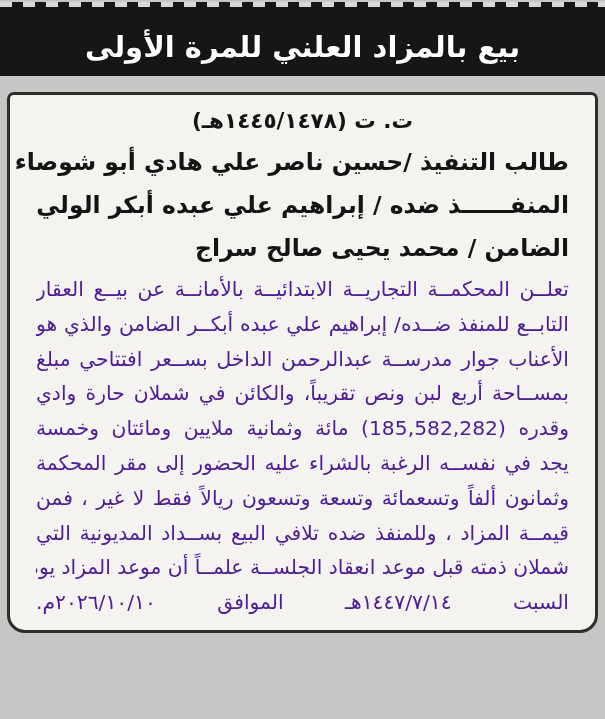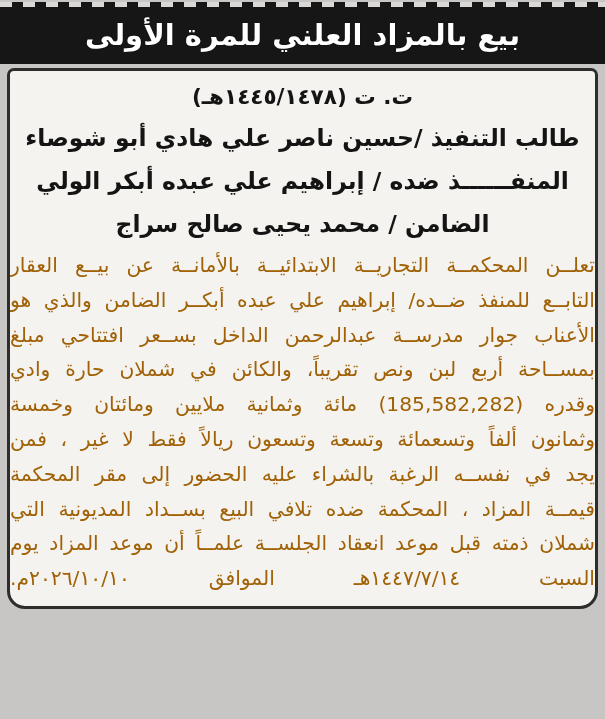--- a/index.html
+++ b/index.html
@@ -22,59 +22,58 @@
   }
   .header-bar {
     background: #161616;
     width: 605px;
   }
   .perforation {
     height: 5px;
     background: repeating-linear-gradient(90deg, #d9d8d6 0 12px, #161616 12px 23px);
   }
   .title {
-    margin: 4px;
+    margin: 16px;
     padding: 3px 0 8px;
     color: #ffffff;
     font-size: 29px;
     font-weight: bold;
     text-align: center;
     line-height: 42px;
     text-shadow: 0 0 1px #000;
   }
   .notice-box {
     box-sizing: border-box;
     margin: 4px 7px 0;
     background: #f4f3f0;
     border: 3px solid #2f2d2b;
     border-radius: 7px 7px 18px 18px;
-    padding: 8px 0 10px;
+    padding: 8px 26px 10px;
   }
   .case-number {
     font-size: 21.5px;
     font-weight: bold;
     text-align: center;
     color: #141414;
     line-height: 36px;
     margin-bottom: 2px;
   }
   .party-line {
     font-size: 23.5px;
     font-weight: bold;
-    text-align: center;
     color: #141414;
     line-height: 43px;
     white-space: nowrap;
   }
   .body-text {
     margin-top: 2px;
   }
   .body-line {
     font-size: 20.3px;
-    color: #a16207;
+    color: #4c1d95;
     line-height: 34.8px;
     text-align: justify;
     text-align-last: justify;
     text-justify: inter-word;
     white-space: nowrap;
     overflow: hidden;
   }
 </style>
 </head>
 <body>
@@ -93,22 +92,22 @@
     <div class="party-line">طالب التنفيذ /حسين ناصر علي هادي أبو شوصاء</div>
     <div class="party-line">المنفــــــذ ضده / إبراهيم علي عبده أبكر الولي</div>
     <div class="party-line">الضامن / محمد يحيى صالح سراج</div>
 
     <div class="body-text">
       <div class="body-line">تعلــن المحكمــة التجاريــة الابتدائيــة بالأمانــة عن بيــع العقار</div>
       <div class="body-line">التابــع للمنفذ ضــده/ إبراهيم علي عبده أبكــر الضامن والذي هو</div>
       <div class="body-line">الأعناب جوار مدرســة عبدالرحمن الداخل بســعر افتتاحي مبلغ</div>
       <div class="body-line">بمســاحة أربع لبن ونص تقريباً، والكائن في شملان حارة وادي</div>
       <div class="body-line">وقدره (185,582,282) مائة وثمانية ملايين ومائتان وخمسة</div>
+      <div class="body-line">يجد في نفســه الرغبة بالشراء عليه الحضور إلى مقر المحكمة</div>
       <div class="body-line">وثمانون ألفاً وتسعمائة وتسعة وتسعون ريالاً فقط لا غير ، فمن</div>
-      <div class="body-line">يجد في نفســه الرغبة بالشراء عليه الحضور إلى مقر المحكمة</div>
-      <div class="body-line">قيمــة المزاد ، المحكمة ضده تلافي البيع بســداد المديونية التي</div>
+      <div class="body-line">قيمــة المزاد ، وللمنفذ ضده تلافي البيع بســداد المديونية التي</div>
       <div class="body-line">شملان ذمته قبل موعد انعقاد الجلســة علمــاً أن موعد المزاد يوم</div>
       <div class="body-line">السبت ١٤٤٧/٧/١٤هـ الموافق ٢٠٢٦/١٠/١٠م.</div>
     </div>
 
   </div>
 
 </div>
 
 </body></html>

